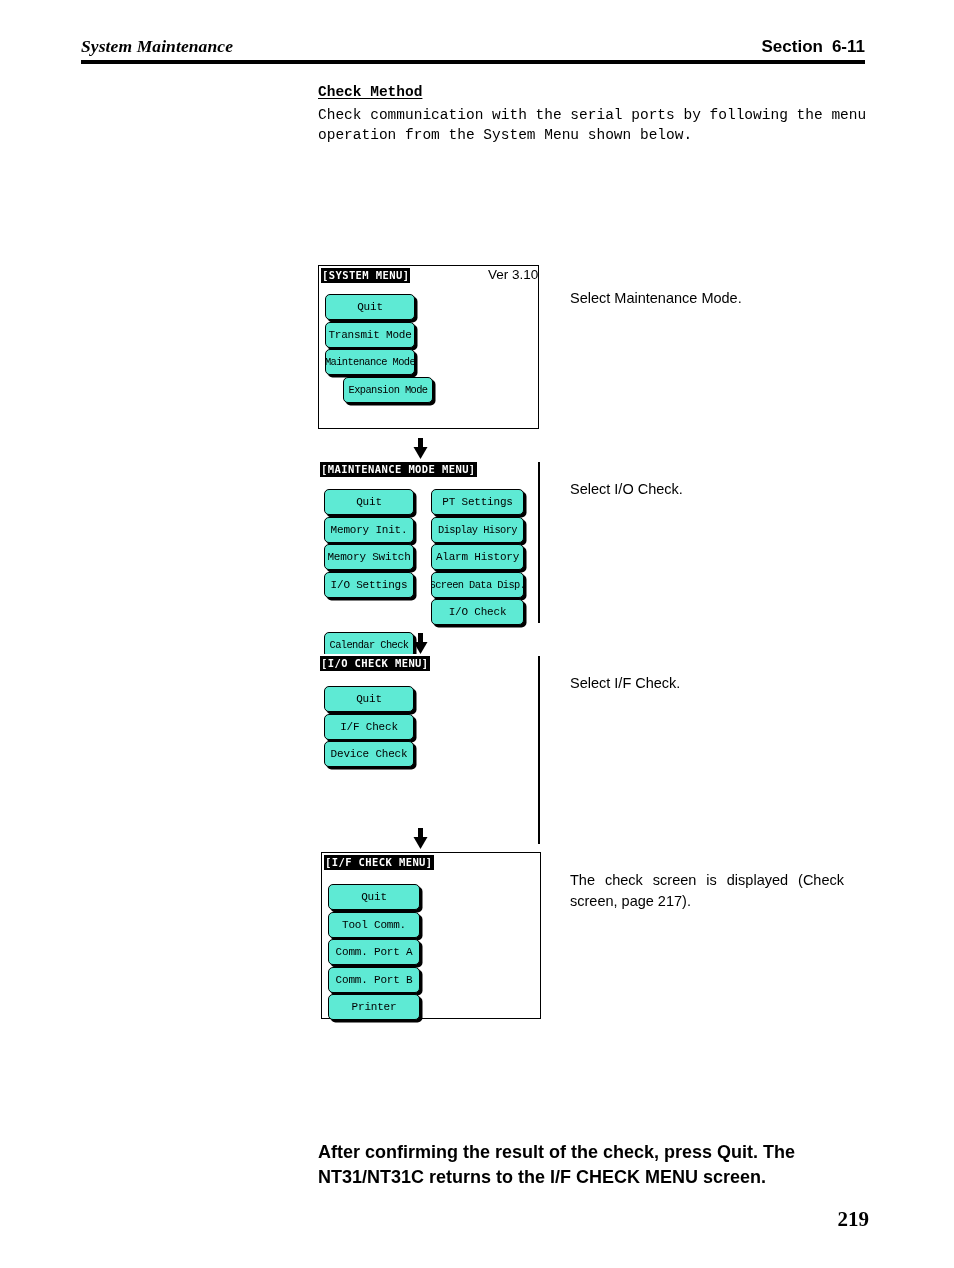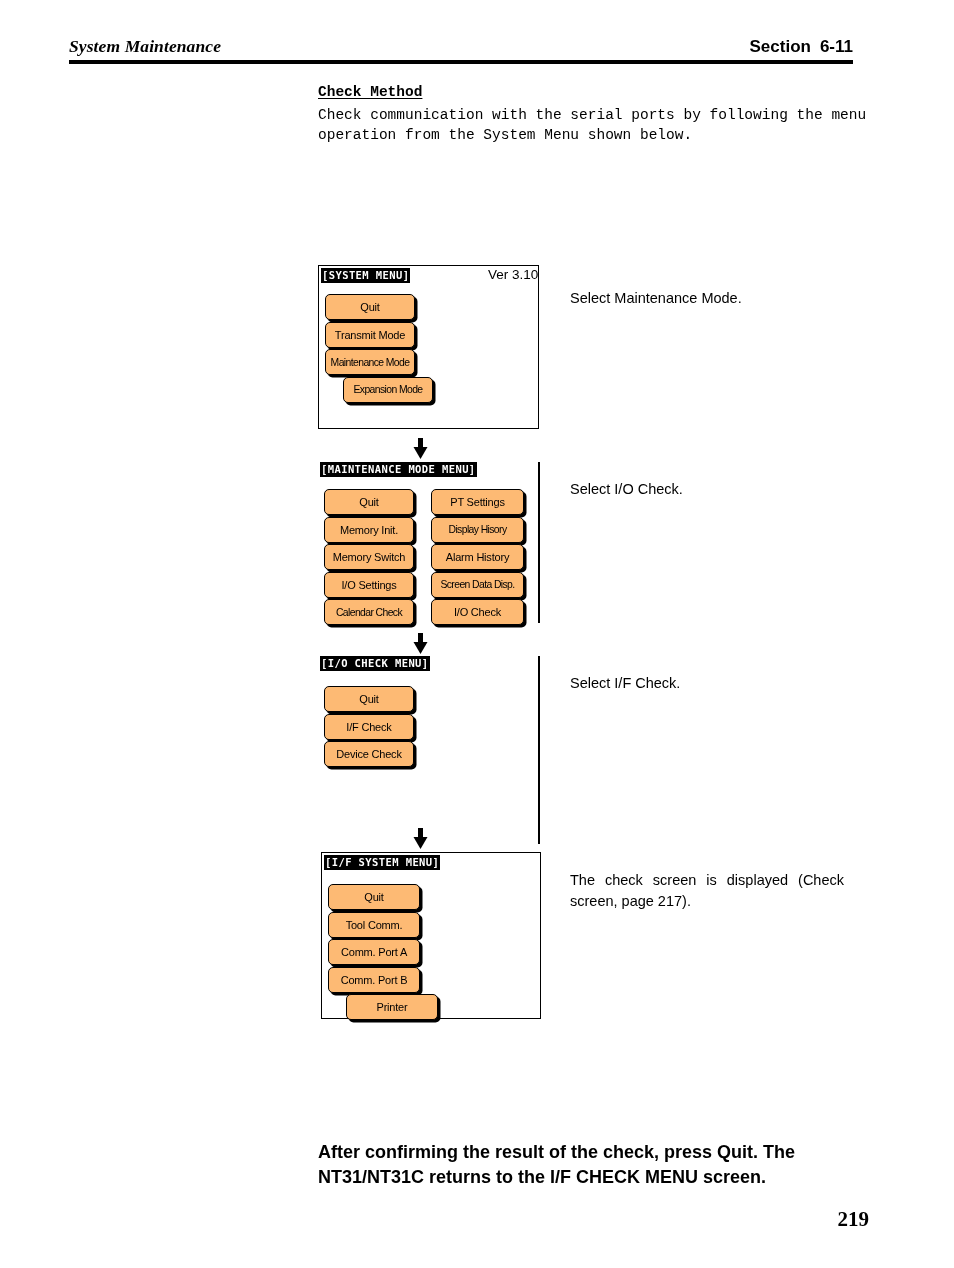--- a/index.html
+++ b/index.html
@@ -13,21 +13,21 @@
     height: 1268px;
     position: relative;
     font-family: "Liberation Sans", sans-serif;
     color: #000000;
     overflow: hidden;
   }
 
   
   .page-header {
     position: absolute;
-    left: 69px;
+    left: 81px;
     top: 27px;
     width: 784px;
     height: 38px;
     text-align: center;
   }
   .hdr-row {
     display: flex;
     align-items: flex-end;
     justify-content: space-between;
     height: 30px;
@@ -138,24 +138,24 @@
     position: absolute;
     font-family: "Liberation Sans", sans-serif;
     font-size: 13.5px;
     white-space: nowrap;
   }
 
   
   .btn {
     position: absolute;
     box-sizing: border-box;
-    background: #fdba74;
+    background: #5eead4;
     border: 1.5px solid #000;
     border-radius: 5px;
-    font-family: Liberation Sans, sans-serif;
+    font-family: Liberation Mono, monospace;
     font-size: 11px;
     letter-spacing: -0.2px;
     display: flex;
     align-items: center;
     justify-content: center;
     white-space: nowrap;
     box-shadow: 2.5px 2.5px 0 0 #000;
     overflow: hidden;
   }
   .btn.tight { font-size: 10.4px; letter-spacing: -0.6px; }
@@ -208,45 +208,45 @@
     <div class="note" style="left: 554px; top: 272px; width: 320px;">
       <p>Select Maintenance Mode.</p>
     </div>
     <div class="screen" style="left: 318px; top: 460px; width: 221px; height: 163px;"></div>
     <div class="vrule" style="left: 538px; top: 462px; height: 161px;"></div>
     <div class="scr-title" style="left: 320px; top: 462px;">[MAINTENANCE MODE MENU]</div>
     <div class="btn" style="left: 324px; top: 489px; width: 90px; height: 26px;">Quit</div>
     <div class="btn" style="left: 324px; top: 516.5px; width: 90px; height: 26px;">Memory Init.</div>
     <div class="btn" style="left: 324px; top: 544px; width: 90px; height: 26px;">Memory Switch</div>
     <div class="btn" style="left: 324px; top: 571.5px; width: 90px; height: 26px;">I/O Settings</div>
-    <div class="btn tight" style="left: 324px; top: 599px; width: 90px; height: 26px;">Calendar Check</div>
+    <div class="btn tight" style="left: 324px; top: 632px; width: 90px; height: 26px;">Calendar Check</div>
     <div class="btn" style="left: 431px; top: 489px; width: 93px; height: 26px;">PT Settings</div>
     <div class="btn tight" style="left: 431px; top: 516.5px; width: 93px; height: 26px;">Display Hisory</div>
     <div class="btn" style="left: 431px; top: 544px; width: 93px; height: 26px;">Alarm History</div>
     <div class="btn tight" style="left: 431px; top: 571.5px; width: 93px; height: 26px;">Screen Data Disp.</div>
     <div class="btn" style="left: 431px; top: 599px; width: 93px; height: 26px;">I/O Check</div>
     <div class="note" style="left: 554px; top: 463px; width: 320px;">
       <p>Select I/O Check.</p>
     </div>
     <div class="screen" style="left: 318px; top: 654px; width: 221px; height: 190px;"></div>
     <div class="vrule" style="left: 538px; top: 656px; height: 188px;"></div>
     <div class="scr-title" style="left: 320px; top: 656px; text-align: center;">[I/O CHECK MENU]</div>
     <div class="btn" style="left: 324px; top: 686px; width: 90px; height: 26px;">Quit</div>
     <div class="btn" style="left: 324px; top: 713.5px; width: 90px; height: 26px;">I/F Check</div>
     <div class="btn" style="left: 324px; top: 741px; width: 90px; height: 26px;">Device Check</div>
     <div class="note" style="left: 554px; top: 657px; width: 320px;">
       <p>Select I/F Check.</p>
     </div>
     <div class="screen bordered" style="left: 321px; top: 852px; width: 220px; height: 167px;"></div>
-    <div class="scr-title" style="left: 324px; top: 855px;">[I/F SYSTEM MENU]</div>
+    <div class="scr-title" style="left: 324px; top: 855px;">[I/F CHECK MENU]</div>
     <div class="btn" style="left: 328px; top: 884px; width: 92px; height: 26px;">Quit</div>
     <div class="btn" style="left: 328px; top: 911.5px; width: 92px; height: 26px;">Tool Comm.</div>
     <div class="btn" style="left: 328px; top: 939px; width: 92px; height: 26px;">Comm. Port A</div>
     <div class="btn" style="left: 328px; top: 966.5px; width: 92px; height: 26px;">Comm. Port B</div>
-    <div class="btn" style="left: 328px; top: 994px; width: 92px; height: 26px; margin-left: 18px;">Printer</div>
+    <div class="btn" style="left: 328px; top: 994px; width: 92px; height: 26px;">Printer</div>
     <div class="note" style="left: 554px; top: 854px; width: 306px;">
       <p class="justify">The check screen is displayed (Check screen, page 217).</p>
     </div>
     <div class="arrow" style="left: 413px; top: 438px;"><svg viewBox="0 0 15 22" width="15" height="22" aria-hidden="true">
         <rect x="5" y="0" width="5" height="11" fill="#000"></rect>
         <polygon points="0.5,9 14.5,9 7.5,21" fill="#000"></polygon>
       </svg></div>
     <div class="arrow" style="left: 413px; top: 633px;"><svg viewBox="0 0 15 22" width="15" height="22" aria-hidden="true">
         <rect x="5" y="0" width="5" height="11" fill="#000"></rect>
         <polygon points="0.5,9 14.5,9 7.5,21" fill="#000"></polygon>

